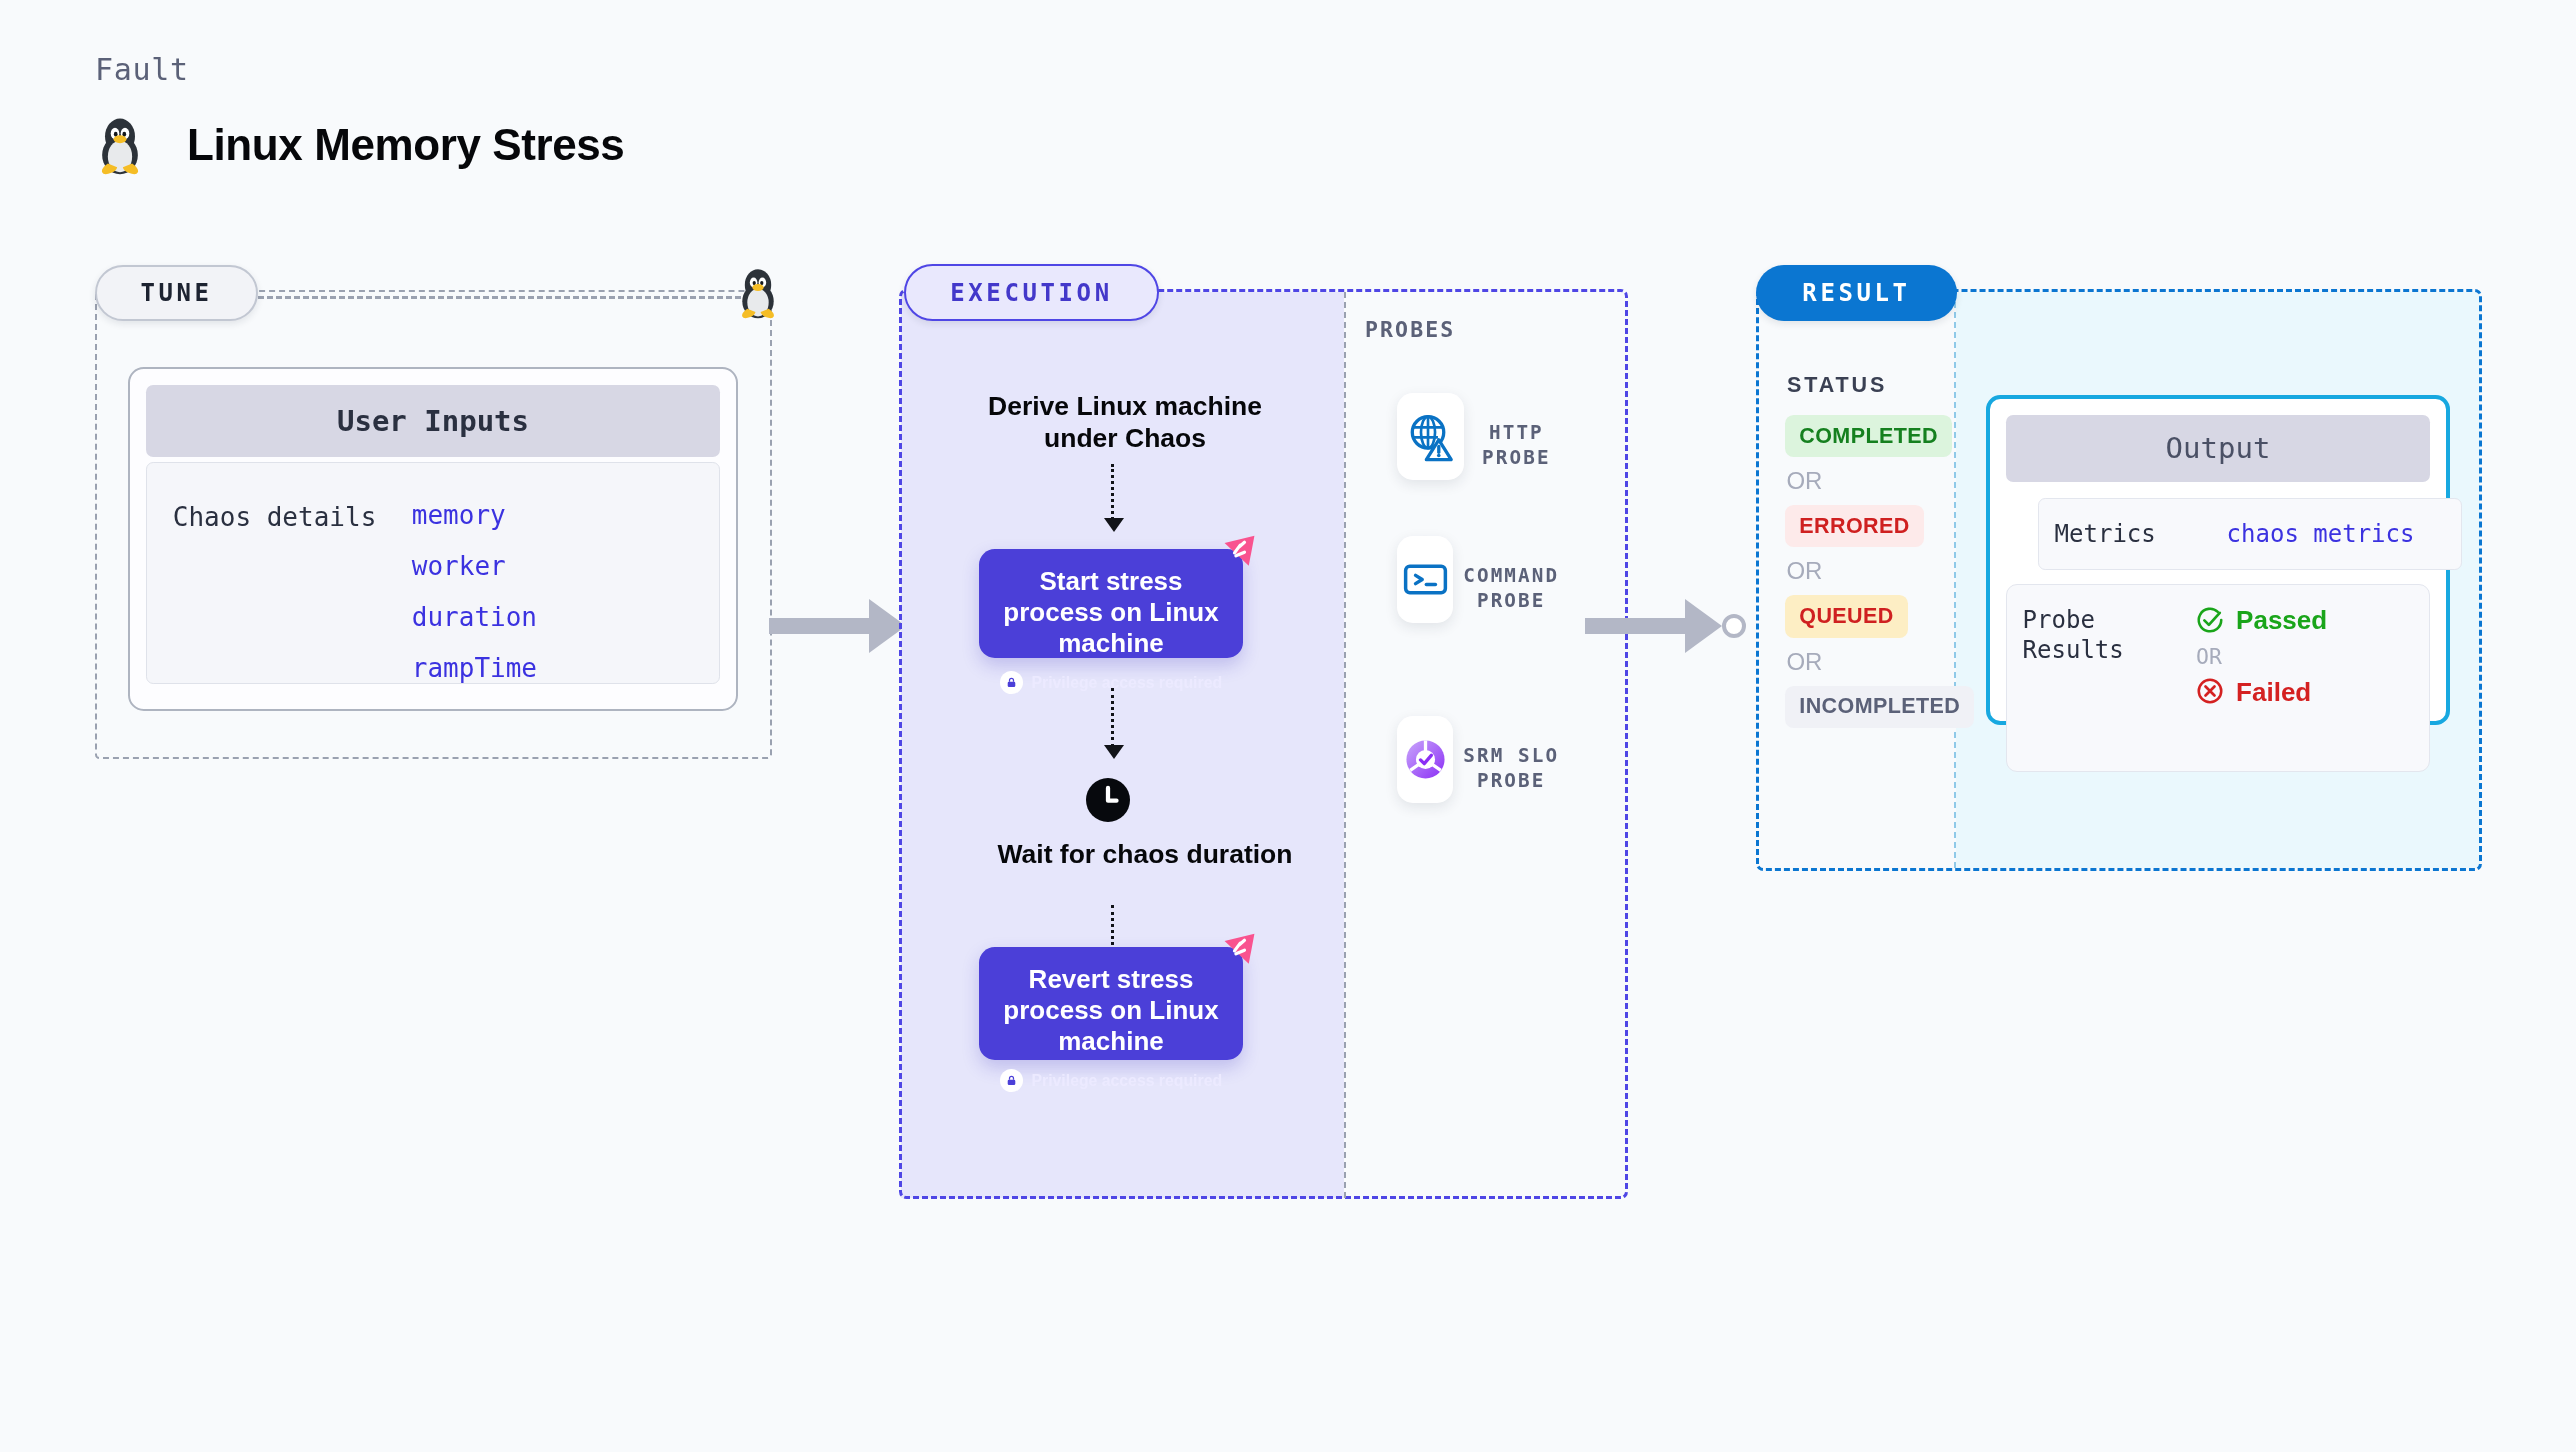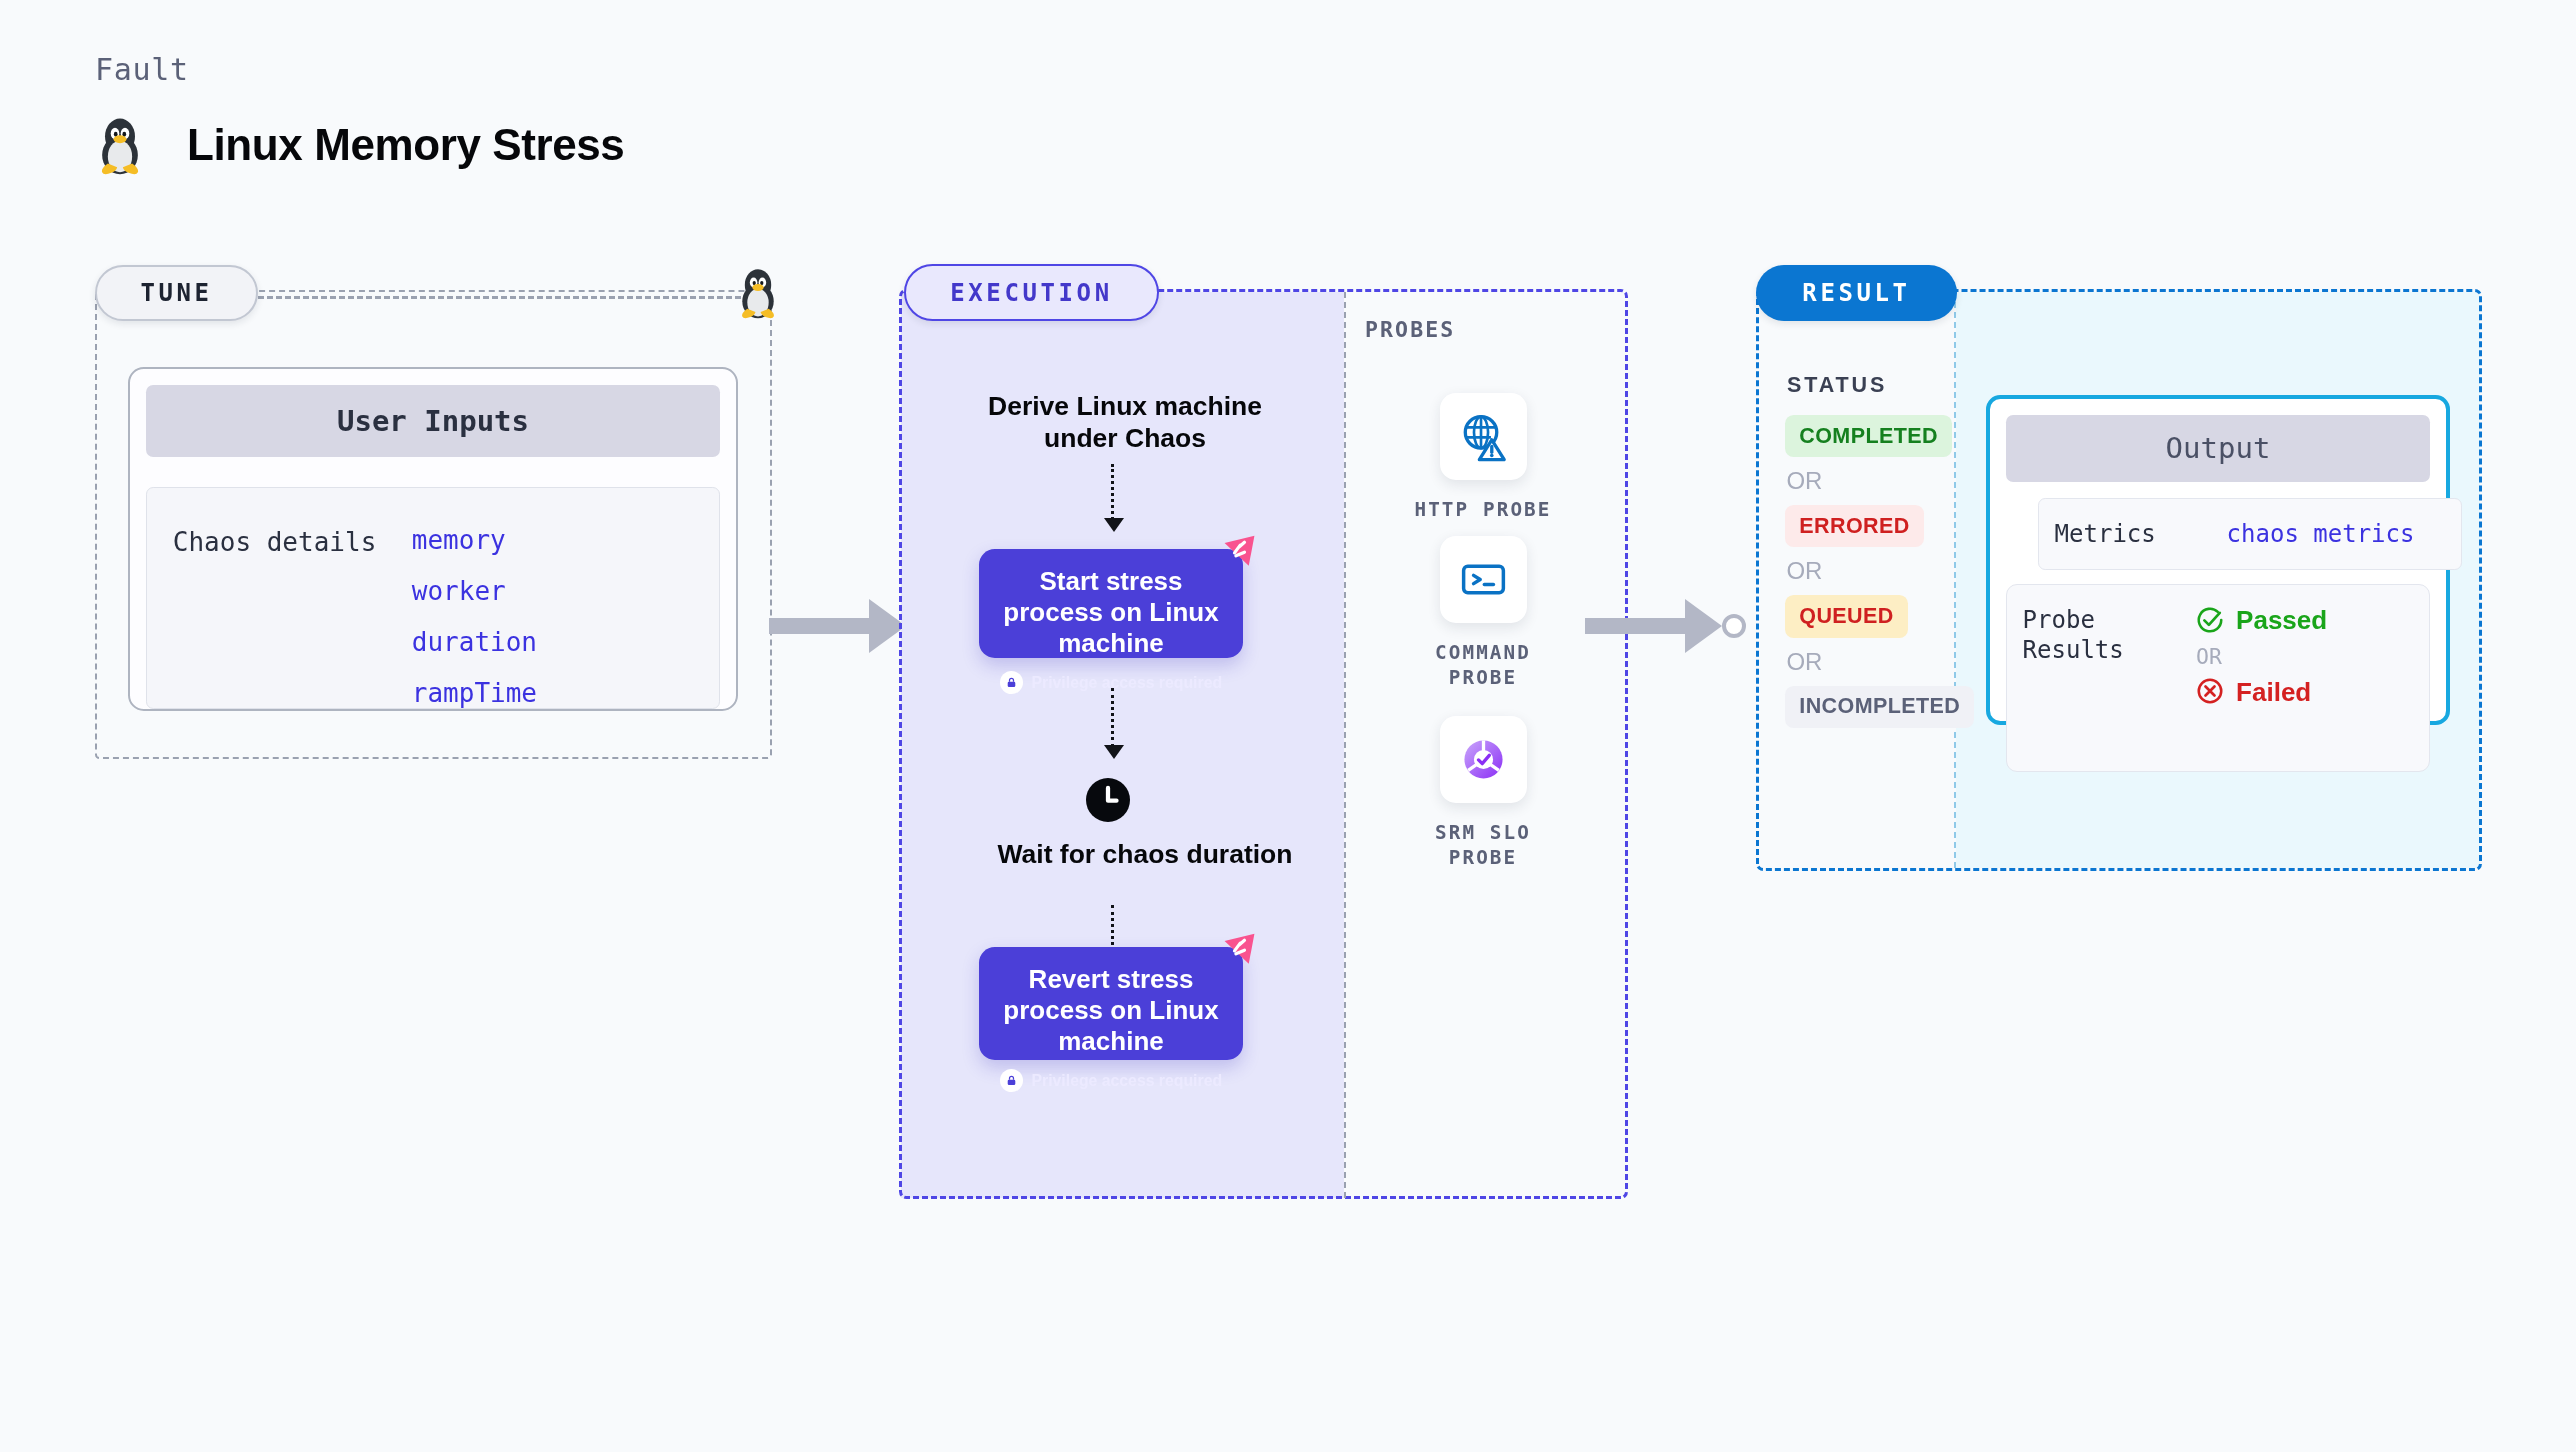--- a/index.html
+++ b/index.html
@@ -69,21 +69,21 @@
     padding: 15.8px;
   }
   #user-inputs-header {
     width: 100%; height: 72px;
     background: #d7d7e4; border-radius: 7.2px;
     display: flex; align-items: center; justify-content: center;
     font-family: "DejaVu Sans Mono", monospace;
     font-size: 29px; font-weight: 700; color: #2a3040;
   }
   #chaos-panel {
-    margin-top: 30px; width: 100%; height: 222px;
+    margin-top: 5px; width: 100%; height: 222px;
     background: #f5f6fa; border: 1.4px solid #dfe2ea; border-radius: 7.2px;
     position: relative; padding: 26px 21.5px;
   }
   #chaos-label {
     position: absolute; left: 26px; top: 39px;
     font-family: "DejaVu Sans Mono", monospace;
     font-size: 26px; color: #2a3040;
   }
   #chaos-params {
     position: absolute; left: 265px; top: 37px;
@@ -183,21 +183,21 @@
 
   #clock-icon { left: 1086px; top: 778px; }
   #wait-text {
     left: 984px; top: 838px; width: 322px; text-align: center;
     font-size: 26.5px; font-weight: 700; color: #06070a; line-height: 1.22;
   }
 
   
   .probe-item {
     position: absolute; width: 172px;
-    display: flex; flex-direction: column; align-items: center;
+    display: flex; flex-direction: row; align-items: center;
   }
   .probe-tile {
     width: 87px; height: 87px; border-radius: 15.8px;
     background: #ffffff;
     box-shadow: 0 4.3px 13px rgba(30,41,59,.10);
     display: flex; align-items: center; justify-content: center;
   }
   .probe-label {
     margin-top: 17px; text-align: center;
     font-family: "DejaVu Sans Mono", monospace;

